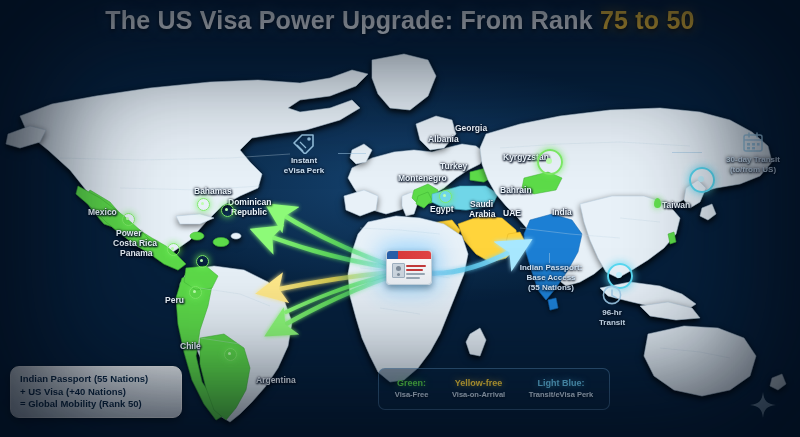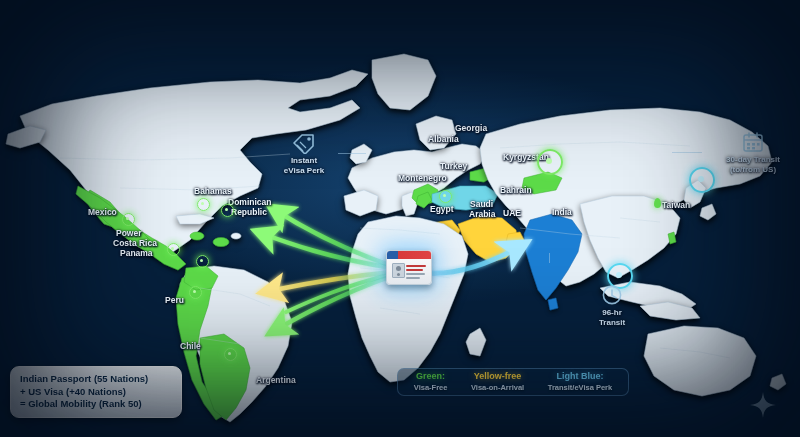--- a/index.html
+++ b/index.html
@@ -92,42 +92,45 @@
     position:absolute;left:10px;top:366px;width:172px;
     background:linear-gradient(#f4f8fb,#dfe8f0);
     border:1px solid #ffffff;border-radius:9px;
     padding:6px 9px;box-sizing:border-box;
     box-shadow:0 3px 9px rgba(0,0,0,.55);
   }
   .formula div{color:#0d2a47;font-size:9.5px;font-weight:bold;line-height:12.5px;white-space:nowrap;}
 
   
   .clegend{
-    position:absolute;left:378px;top:368px;width:232px;height:28px;
+    position:absolute;left:378px;top:368px;width:232px;height:42px;
     border:1px solid rgba(120,180,230,.40);border-radius:7px;
     background:rgba(10,40,72,.42);
     display:flex;align-items:center;justify-content:space-around;
-    box-sizing:border-box;padding:0 4px;margin-left:19px;
+    box-sizing:border-box;padding:0 4px;
   }
   .clegend .col{text-align:center;line-height:11px;}
   .clegend .k{font-size:9px;font-weight:bold;display:block;}
   .clegend .v{font-size:7.5px;font-weight:bold;color:#d3e5f5;display:block;
      text-shadow:0 1px 2px #02101f;}
   .k-green{color:#5ddb4a;text-shadow:0 0 7px rgba(90,220,70,.6);}
   .k-yellow{color:#ffd43b;text-shadow:0 0 7px rgba(255,210,60,.6);}
   .k-blue{color:#69c9f0;text-shadow:0 0 7px rgba(100,200,240,.6);}
 
   
   .sparkle{position:absolute;width:26px;height:26px;opacity:.8;}
 </style>
 </head>
 <body>
 
 <div id="stage">
 
+  <div class="title">
+    <span>The US Visa Power Upgrade: From Rank </span><span class="hl">75 to 50</span>
+  </div>
 
   <div id="mapwrap">
   <svg width="800" height="399" viewBox="0 0 800 399" xmlns="http://www.w3.org/2000/svg">
     <defs>
       <filter id="ds" x="-20%" y="-20%" width="150%" height="150%">
         <feDropShadow dx="0" dy="2" stdDeviation="2.2" flood-color="#000" flood-opacity=".6"></feDropShadow>
       </filter>
     </defs>
 
     <g filter="url(#ds)">
@@ -336,20 +339,25 @@
       <rect x="10" y="11" width="3" height="2.6" fill="#9fcbe8"></rect>
       <rect x="15" y="11" width="2.6" height="2.6" fill="#9fcbe8"></rect>
       <rect x="5" y="15" width="3" height="2.4" fill="#9fcbe8"></rect>
       <rect x="10" y="15" width="3" height="2.4" fill="#9fcbe8"></rect>
     </svg>
     <span>30-day Transit</span><br>
     <span>(to/from US)</span>
   </div>
   <div class="leadline" style="left:672px;top:152px;width:30px;"></div>
 
+  <div class="anno" style="left:503px;top:263px;width:96px;">
+    <span>Indian Passport:</span><br>
+    <span>Base Access</span><br>
+    <span>(55 Nations)</span>
+  </div>
   <div class="leadline" style="left:549px;top:253px;width:1px;height:10px;"></div>
 
   <div class="anno" style="left:583px;top:284px;width:58px;">
     <svg class="ico" width="22" height="22" viewBox="0 0 22 22">
       <circle cx="11" cy="11" r="8.6" fill="none" stroke="#9fcbe8" stroke-width="1.6"></circle>
       <path d="M11,6 L11,11.4 L15,13.6" fill="none" stroke="#9fcbe8" stroke-width="1.6" stroke-linecap="round"></path>
     </svg>
     <span>96-hr</span><br>
     <span>Transit</span>
   </div>

